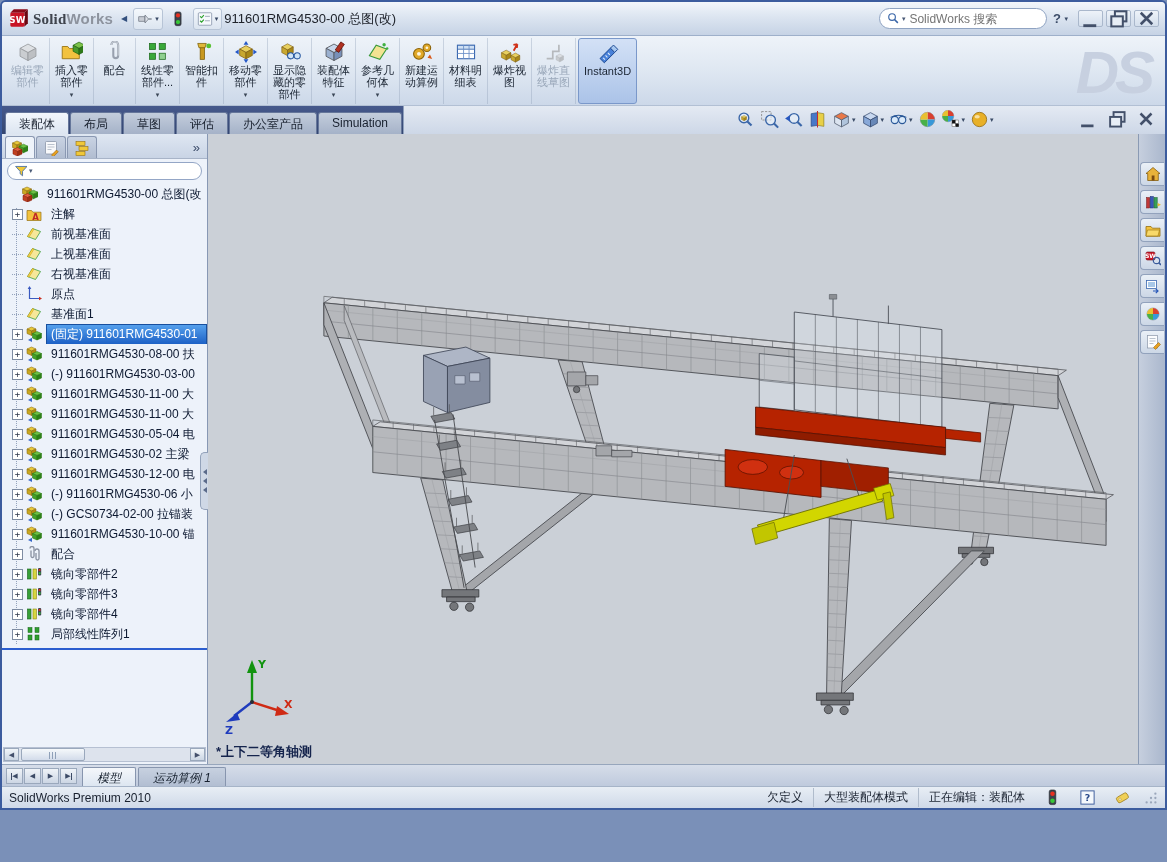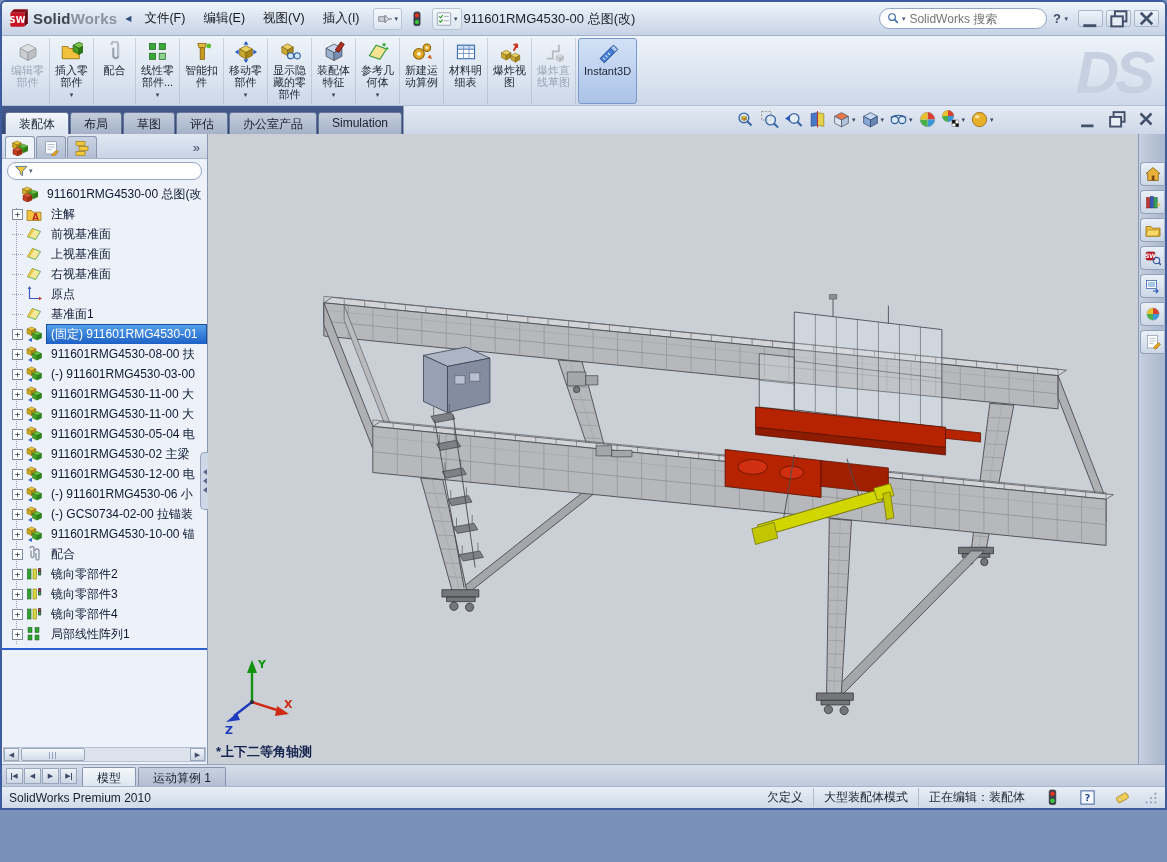--- a/index.html
+++ b/index.html
@@ -6,21 +6,21 @@
   *{box-sizing:border-box;}
   .app{width:1167px;height:810px;border:2px solid #3c5c9e;border-radius:6px 6px 0 0;overflow:hidden;
        display:flex;flex-direction:column;background:#cbd0d7;position:relative;}
   svg{display:block;font-family:"DejaVu Sans",sans-serif;}
 
   
   .titlebar{height:34px;flex:none;display:flex;align-items:center;gap:2px;padding:0 6px;
     background:linear-gradient(#f2f6fb,#dbe4f0 48%,#c6d3e5);border-bottom:1px solid #9eb0ca;position:relative;}
   .logo{width:21px;height:21px;margin-right:2px;}
   .brand{font-size:15px;letter-spacing:.2px;margin-right:4px;white-space:nowrap;}
-  .brand b{color:#3f444d;font-weight:bold;}
+  .brand b{color:#3f444d;font-weight:bold;font-family:Liberation Serif, serif;}
   .brand i{color:#8d939e;font-style:normal;font-weight:bold;}
   .brand-collapse{color:#33507e;font-size:8px;padding:2px;}
   .menus{display:flex;}
   .menu{font-size:12.5px;color:#14181f;padding:4px 9px;white-space:nowrap;cursor:default;}
   .qat{display:flex;align-items:center;gap:3px;margin-left:2px;}
   .qatbtn{display:flex;align-items:center;height:22px;padding:0 3px;border:1px solid #b7c4d6;border-radius:3px;
           background:linear-gradient(#f4f8fc,#dce5f0);}
   .qatbtn .ic{width:16px;height:16px;}
   .qatbtn .dd{font-size:7px;color:#3a4a66;margin-left:2px;}
   .qatbtn.flat{border-color:transparent;background:transparent;}
@@ -147,26 +147,20 @@
     <span class="logo ic" id="swlogo">
         <svg viewBox="0 0 18 18">
           <polygon points="2,4 5,1 17,1 14,4" fill="#8a0a18"></polygon>
           <polygon points="14,4 17,1 17,13 14,16" fill="#6a0610"></polygon>
           <rect x="2" y="4" width="12" height="12" rx="1" fill="#c81425"></rect>
           <text x="8" y="13" font-size="7.5" font-weight="bold" fill="#fff" text-anchor="middle">SW</text>
         </svg>
       </span>
     <span class="brand"><b>Solid</b><i>Works</i></span>
     <span class="brand-collapse">◀</span>
-    <nav class="menus" id="menus">
-        <span class="menu">文件(F)</span>
-        <span class="menu">编辑(E)</span>
-        <span class="menu">视图(V)</span>
-        <span class="menu">插入(I)</span>
-      </nav>
     <span class="qat" id="qat">
         <span class="qatbtn">
           <span class="ic">
             <svg viewBox="0 0 18 18">
               <rect x="2" y="6.5" width="7" height="5" fill="#c8ccd4" stroke="#5a626e" stroke-width=".7"></rect>
               <polygon points="9,4.5 13,9 9,13.5" fill="#dde1e8" stroke="#5a626e" stroke-width=".7"></polygon>
               <line x1="13" y1="9" x2="16.5" y2="9" stroke="#5a626e" stroke-width="1.2"></line>
             </svg>
           </span>
           <span class="dd">▾</span>
@@ -1377,21 +1371,21 @@
       </div>
   </div>
 
   <div class="doctabs">
     <div class="dnav" id="dnav">
         <span class="dnavb"><span class="bar"></span>◀</span>
         <span class="dnavb">◀</span>
         <span class="dnavb">▶</span>
         <span class="dnavb">▶<span class="bar"></span></span>
       </div>
-    <div id="dtabs" style="display:flex;align-items:flex-end;">
+    <div id="dtabs" style="display:flex;align-items:flex-end;font-style:italic;">
         <span class="dtab active">模型</span>
         <span class="dtab">运动算例 1</span>
       </div>
   </div>
 
   <div class="status">
     <span class="sleft">SolidWorks Premium 2010</span>
     <div class="sright" id="sright">
         <span class="stext">欠定义</span>
         <span class="stext">大型装配体模式</span>

